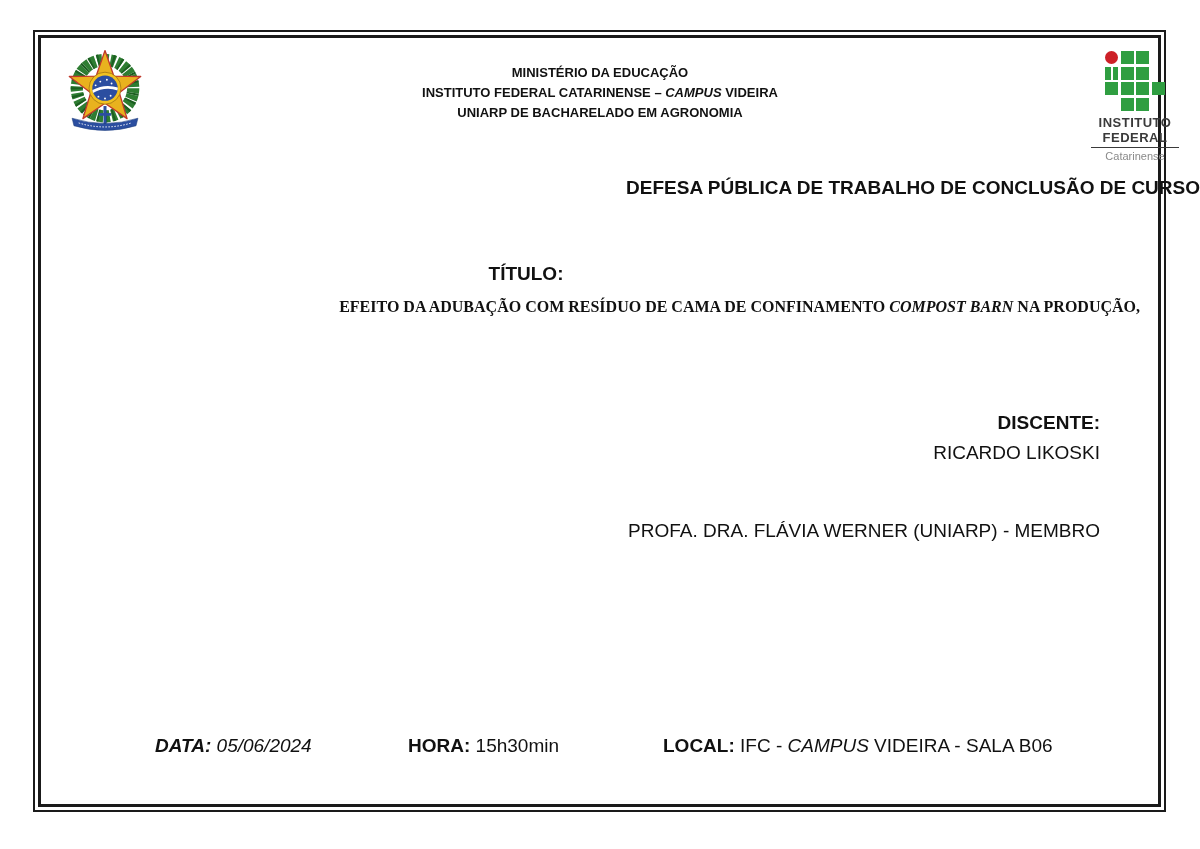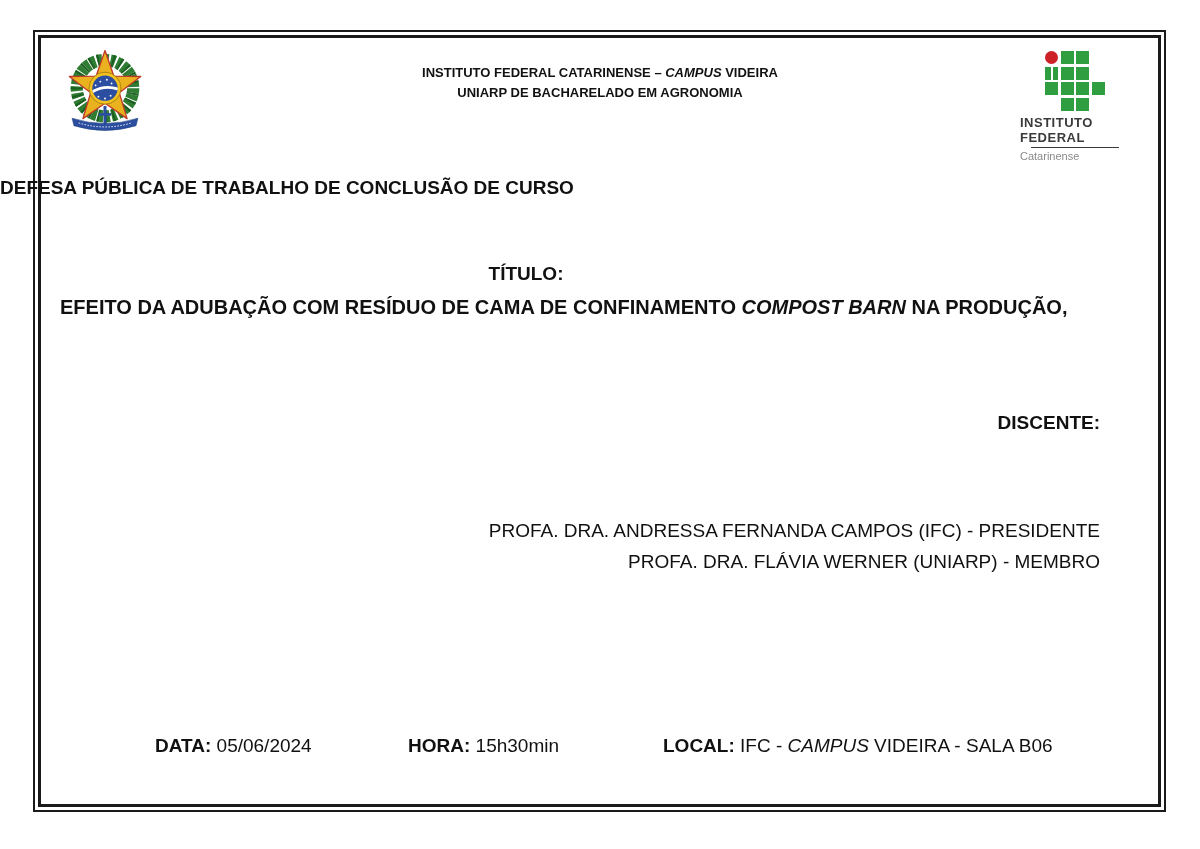--- a/index.html
+++ b/index.html
@@ -24,58 +24,58 @@
   }
   
   .coat { position: absolute; left: 57px; top: 44px; width: 96px; height: 94px; }
   
   .header-center {
     position: absolute; left: 0; top: 63px; width: 1200px;
     text-align: center;
     font-size: 13px; font-weight: bold; line-height: 20px;
   }
   
-  .if-logo { position: absolute; left: 1020px; top: 51px; width: 110px; text-align: left; }
+  .if-logo { position: absolute; left: 1080px; top: 51px; width: 110px; text-align: center; }
   .if-grid {
     width: 60px; margin: 0 auto;
     display: grid;
     grid-template-columns: repeat(4, 13px);
     grid-template-rows: repeat(4, 13px);
     gap: 2.5px;
     justify-content: center;
   }
   .if-cell { width: 13px; height: 13px; background: var(--if-green, #2f9e41); }
   .if-cell.red { background: var(--if-red, #cd2027); border-radius: 50%; }
   .if-cell.empty { background: transparent; }
   .if-cell.split { background: transparent; display: flex; gap: 2px; }
   .if-cell.split span { flex: 1; background: var(--if-green, #2f9e41); }
   .if-name { margin-top: 4px; font-size: 13px; font-weight: bold; letter-spacing: 0.5px; color: #3a3a3a; line-height: 15px; }
   .if-rule { width: 88px; height: 1px; background: #3a3a3a; margin: 2px auto 2px auto; }
   .if-state { font-size: 11px; color: var(--catarinense-gray, #8a8a8a); }
   
   .heading {
     position: absolute; left: 0; top: 177px; width: 1200px;
-    text-align: left; font-size: 19px; font-weight: bold;
+    text-align: right; font-size: 19px; font-weight: bold;
   }
   .titulo-label {
     position: absolute; left: 0; top: 263px; width: 1052px;
     text-align: center; font-size: 19px; font-weight: bold;
   }
   .title-block {
     position: absolute; left: 60px; top: 292px; width: 1080px;
-    text-align: left; font-size: 20px; font-weight: bold; line-height: 30px;
+    text-align: right; font-size: 16px; font-weight: bold; line-height: 30px; font-family: Liberation Serif, serif;
   }
   .right-block { position: absolute; right: 100px; text-align: right; font-size: 19px; line-height: 30px; }
   .discente-block { top: 408px; }
   .banca-block { top: 515px; line-height: 31px; }
   .label-bold { font-weight: bold; }
   .italic { font-style: italic; }
   
   .footer-item { position: absolute; top: 735px; font-size: 19px; white-space: nowrap; }
-  .footer-data  { left: 155px; }
+  .footer-data  { left: 155px; font-style: italic; }
   .footer-hora  { left: 408px; }
   .footer-local { left: 663px; }
 </style>
 </head>
 <body>
 
 <div class="frame">
   <div class="frame-inner"></div>
 </div>
 
@@ -105,20 +105,21 @@
         <circle cx="56" cy="55" r="1" fill="#fff"></circle>
       <circle cx="40" cy="44" r="1" fill="#fff"></circle>
     </g>
 
     <path d="M15 79 Q50 90 85 79 L83 87 Q50 97 17 87 Z" fill="#2b4ea0" stroke="#1a3a7a" stroke-width="0.6"></path>
     <path d="M22 84 Q50 92.5 78 84" fill="none" stroke="#ffffff" stroke-width="1" stroke-dasharray="1.6 1.6"></path>
   </svg>
 </div>
 
 <div class="header-center">
+  <div>MINISTÉRIO DA EDUCAÇÃO</div>
   <div><span>INSTITUTO FEDERAL CATARINENSE – </span><span class="italic">CAMPUS</span><span> VIDEIRA</span></div>
   <div>UNIARP DE BACHARELADO EM AGRONOMIA</div>
 </div>
 
 <div class="if-logo">
   <div class="if-grid">
     <div class="if-cell red"></div>
     <div class="if-cell"></div>
     <div class="if-cell"></div>
     <div class="if-cell empty"></div>
@@ -148,24 +149,24 @@
 
 <div class="heading">DEFESA PÚBLICA DE TRABALHO DE CONCLUSÃO DE CURSO</div>
 
 <div class="titulo-label">TÍTULO:</div>
 <div class="title-block">
   <div><span>EFEITO DA ADUBAÇÃO COM RESÍDUO DE CAMA DE CONFINAMENTO </span><span class="italic">COMPOST BARN</span><span> NA PRODUÇÃO,</span></div>
 </div>
 
 <div class="right-block discente-block">
   <div class="label-bold">DISCENTE:</div>
+  <div>RICARDO LIKOSKI</div>
 </div>
 
 <div class="right-block banca-block">
-  <div>PROFA. DRA. ANDRESSA FERNANDA CAMPOS (IFC) - PRESIDENTE</div>
   <div>PROFA. DRA. FLÁVIA WERNER (UNIARP) - MEMBRO</div>
 </div>
 
 <div class="footer-item footer-data">
   <span class="label-bold">DATA:</span><span> 05/06/2024</span>
 </div>
 <div class="footer-item footer-hora">
   <span class="label-bold">HORA:</span><span> 15h30min</span>
 </div>
 <div class="footer-item footer-local">

